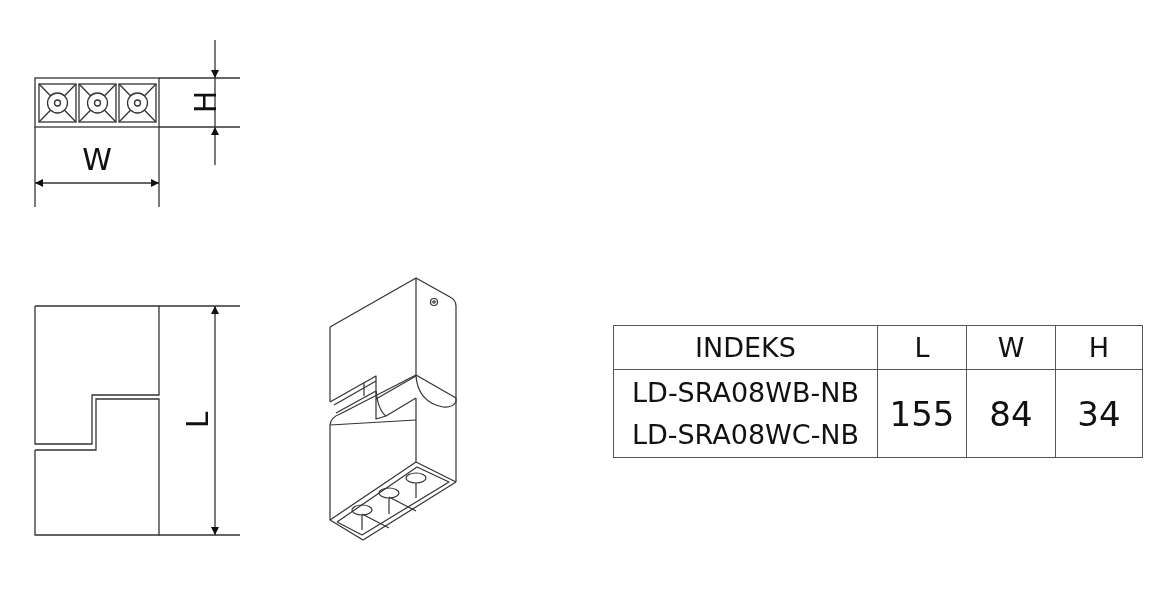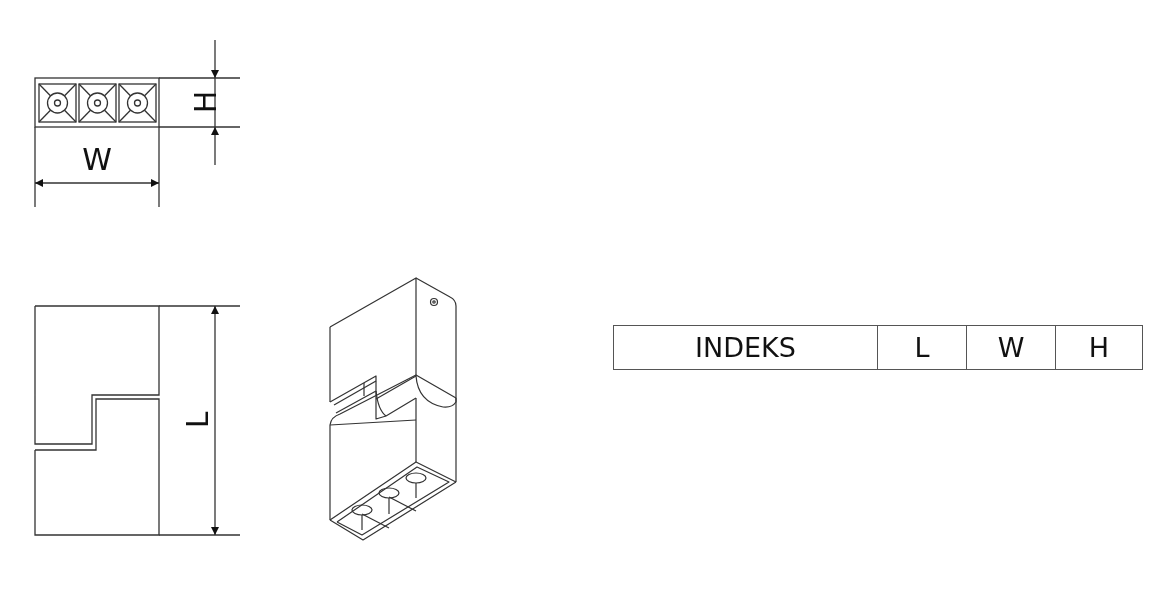--- a/index.html
+++ b/index.html
@@ -117,14 +117,23 @@
 <table class="spec">
   <thead>
     <tr>
       <th class="c0">INDEKS</th>
       <th class="c1">L</th>
       <th class="c2">W</th>
       <th class="c3">H</th>
     </tr>
   </thead>
   <tbody>
+    <tr>
+      <td class="idx">
+        <div>LD-SRA08WB-NB</div>
+        <div>LD-SRA08WC-NB</div>
+      </td>
+      <td>155</td>
+      <td>84</td>
+      <td>34</td>
+    </tr>
   </tbody>
 </table>
 
 </body></html>

